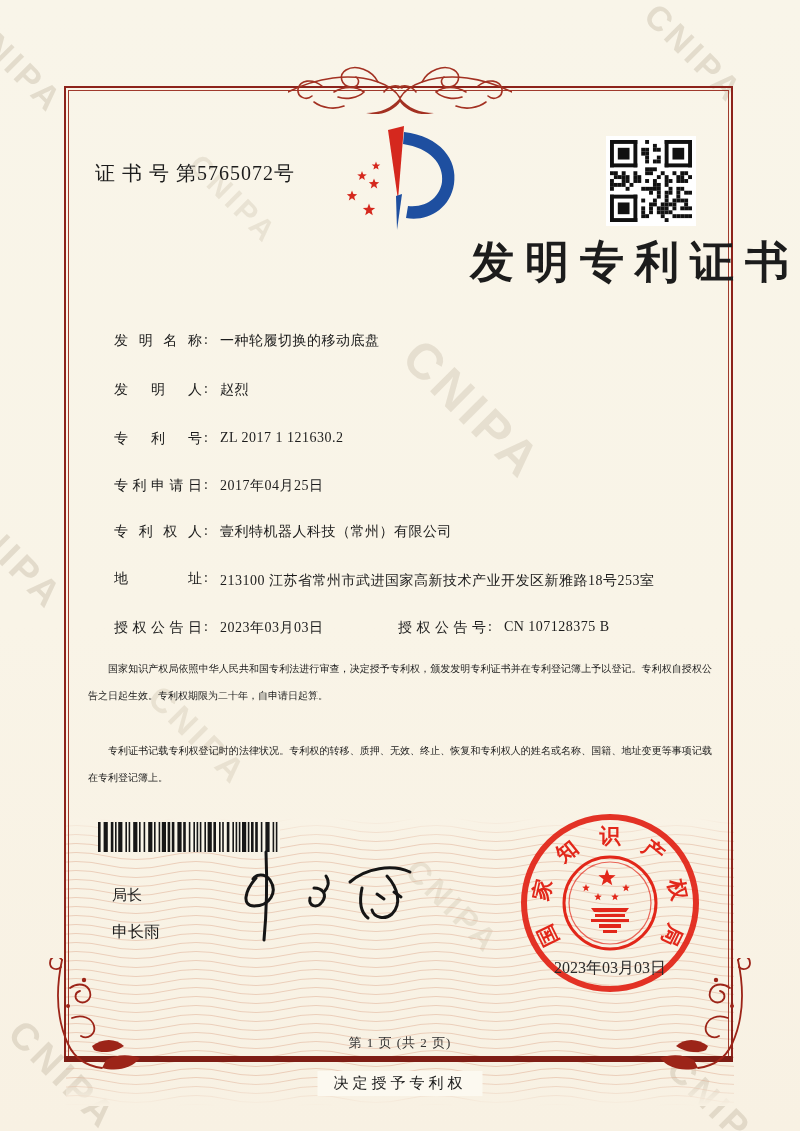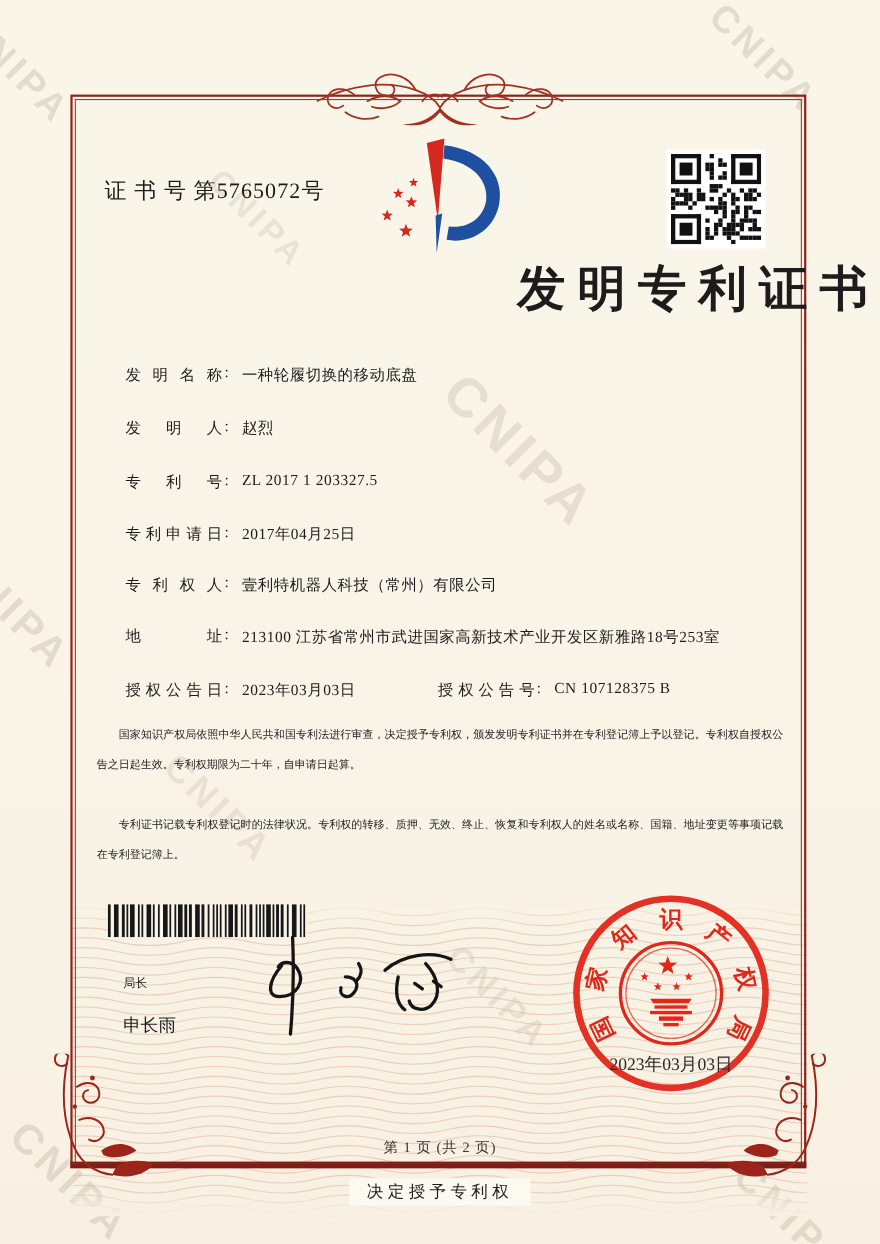--- a/index.html
+++ b/index.html
@@ -45,21 +45,21 @@
   .lbl { display:inline-block; width:88px; text-align:justify; text-align-last:justify; }
   .colon { margin-left:2px; }
   .val { margin-left:12px; letter-spacing:.5px; white-space:nowrap; }
   .val.wide { width:470px; white-space:normal; line-height:1.5; }
   .row2 { position:absolute; left:398px; }
   .para {
     position:absolute; left:88px; width:624px; font-size:10px; line-height:27px;
     text-align:justify; text-indent:2em;
   }
   .barcode { position:absolute; left:98px; top:822px; }
-  .dir-title { position:absolute; left:112px; top:886px; font-family:"Liberation Sans","DejaVu Sans",sans-serif; font-size:11px; }
+  .dir-title { position:absolute; left:112px; top:886px; font-family:"Liberation Sans","DejaVu Sans",sans-serif; font-size:15px; }
   .dir-name  { position:absolute; left:112px; top:922px; font-family:"Liberation Sans","DejaVu Sans",sans-serif; font-size:16px; }
   .sig { position:absolute; left:222px; top:848px; }
   .seal { position:absolute; left:515px; top:808px; }
   .page-num { position:absolute; top:1034px; left:0; width:100%; text-align:center; font-size:13px; color:#333; letter-spacing:1px; }
   .cont-note {
     position:absolute; top:1071px; left:50%; transform:translateX(-50%);
     background:#fcf9f0; padding:3px 16px; font-size:15px; letter-spacing:4px; white-space:nowrap;
   }
   .flourish-top { position:absolute; left:288px; top:58px; }
   .corner-bl { position:absolute; left:48px; top:958px; }
@@ -309,21 +309,21 @@
     <span class="val">一种轮履切换的移动底盘</span>
   </div>
   <div class="row" style="top:381px">
     <span class="lbl">发明人</span>
       <span class="colon">:</span>
     <span class="val">赵烈</span>
   </div>
   <div class="row" style="top:430px">
     <span class="lbl">专利号</span>
       <span class="colon">:</span>
-    <span class="val">ZL 2017 1 203327.5</span>
+    <span class="val">ZL 2017 1 121630.2</span>
   </div>
   <div class="row" style="top:477px">
     <span class="lbl">专利申请日</span>
       <span class="colon">:</span>
     <span class="val">2017年04月25日</span>
   </div>
   <div class="row" style="top:523px">
     <span class="lbl">专利权人</span>
       <span class="colon">:</span>
     <span class="val">壹利特机器人科技（常州）有限公司</span>

